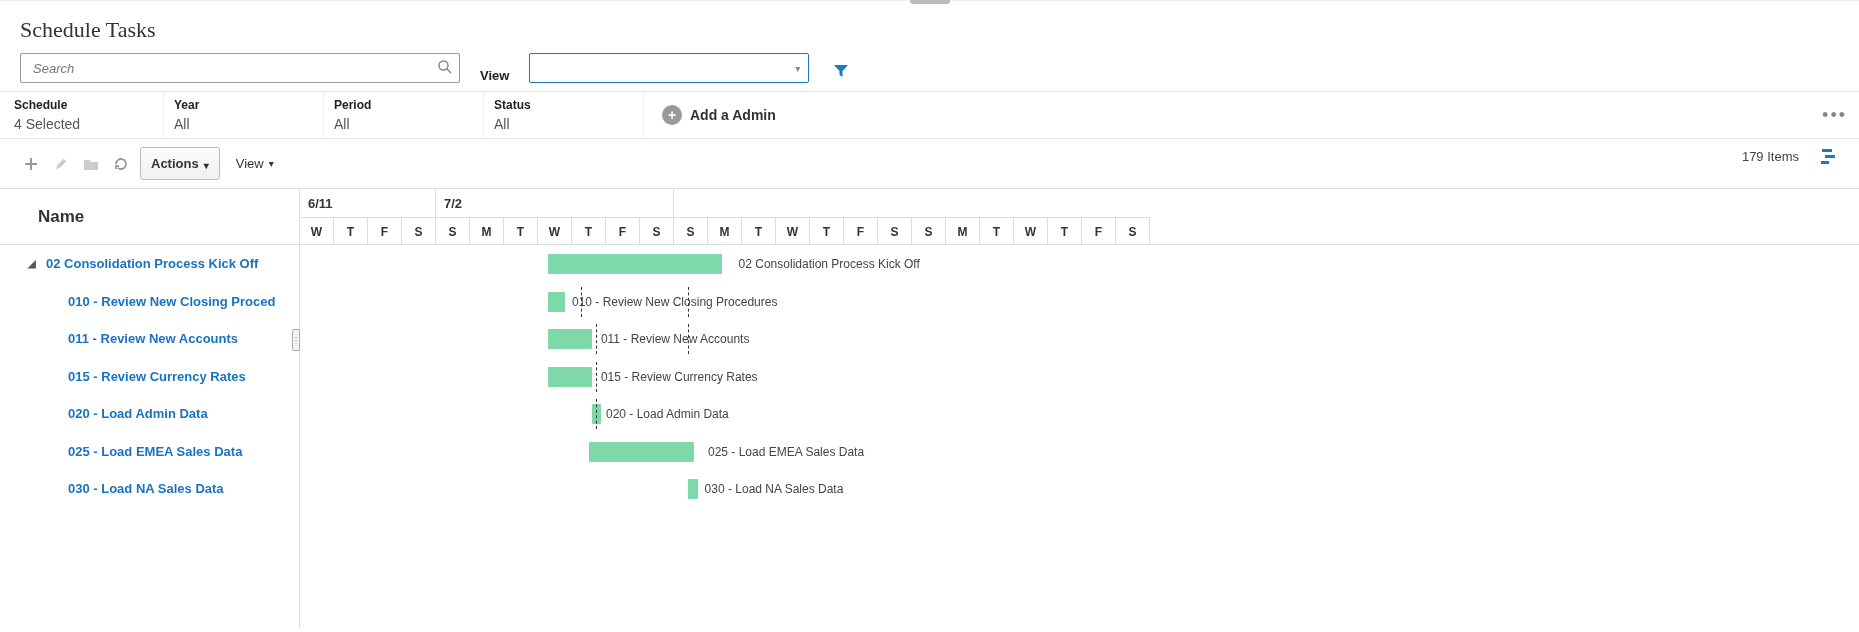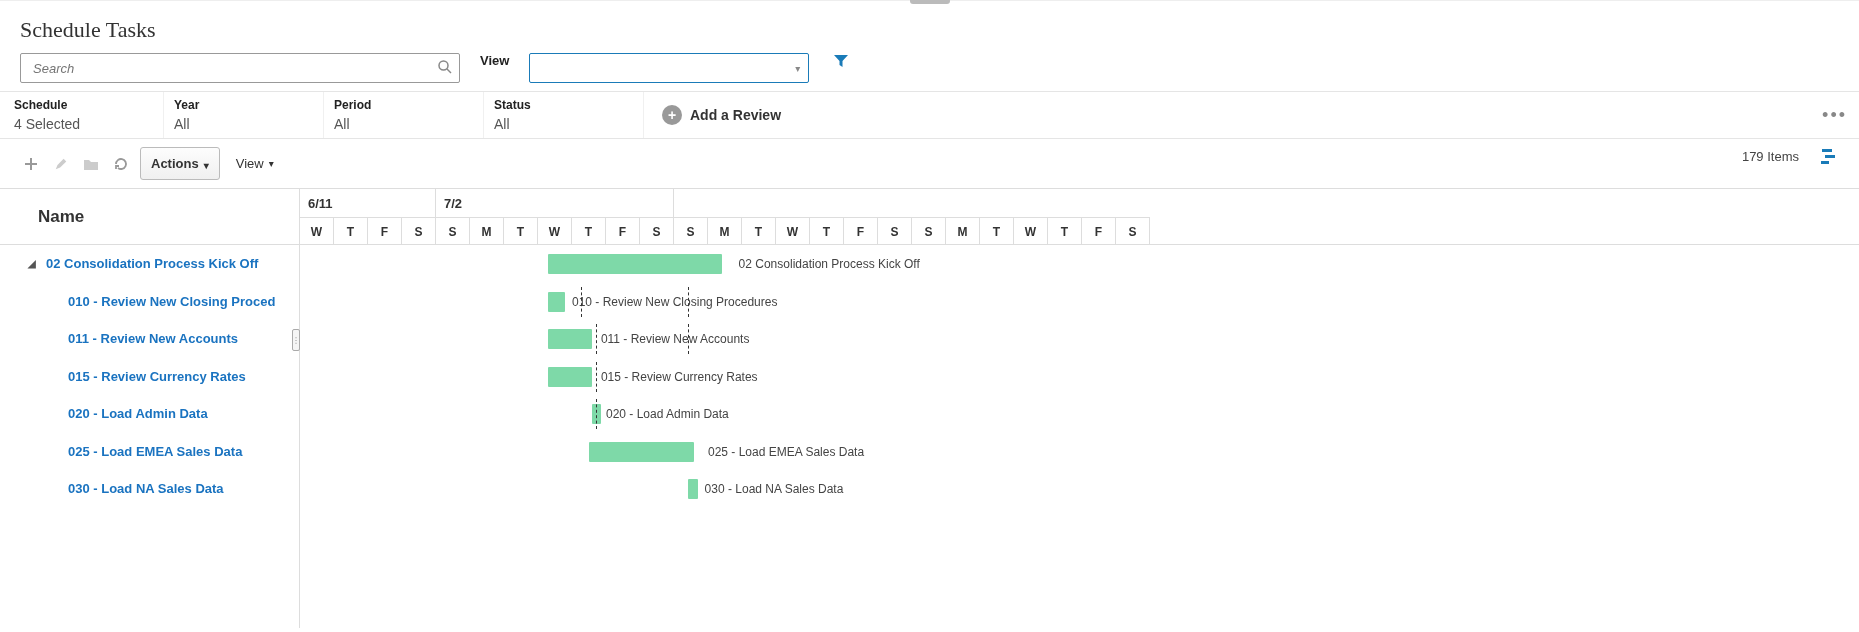--- a/index.html
+++ b/index.html
@@ -28,21 +28,21 @@
     border-radius: 3px;
   }
   .title {
     font-family: Georgia, "Times New Roman", serif;
     font-size: 22px;
     color: #333;
     padding: 16px 20px 10px 20px;
   }
   .search-row {
     display: flex;
-    align-items: flex-start;
+    align-items: flex-end;
     padding: 0 20px 8px 20px;
     gap: 20px;
   }
   .search-box {
     width: 440px;
     height: 30px;
     border: 1px solid #999;
     border-radius: 2px;
     display: flex;
     align-items: center;
@@ -344,21 +344,21 @@
     <div class="filter-col">
       <div class="f-label">Period</div>
       <div class="f-value">All</div>
     </div>
     <div class="filter-col">
       <div class="f-label">Status</div>
       <div class="f-value">All</div>
     </div>
     <div class="add-filter">
       <span class="plus-circle">+</span>
-      <span>Add a Review</span>
+      <span>Add a Admin</span>
     </div>
     <div class="overflow-dots">•••</div>
   </div>
 
   <div class="toolbar-row">
     <span class="tb-icon">
         <svg width="16" height="16" viewBox="0 0 16 16">
           <path d="M8 2v12M2 8h12" stroke="#999" stroke-width="2"></path>
         </svg>
       </span>

